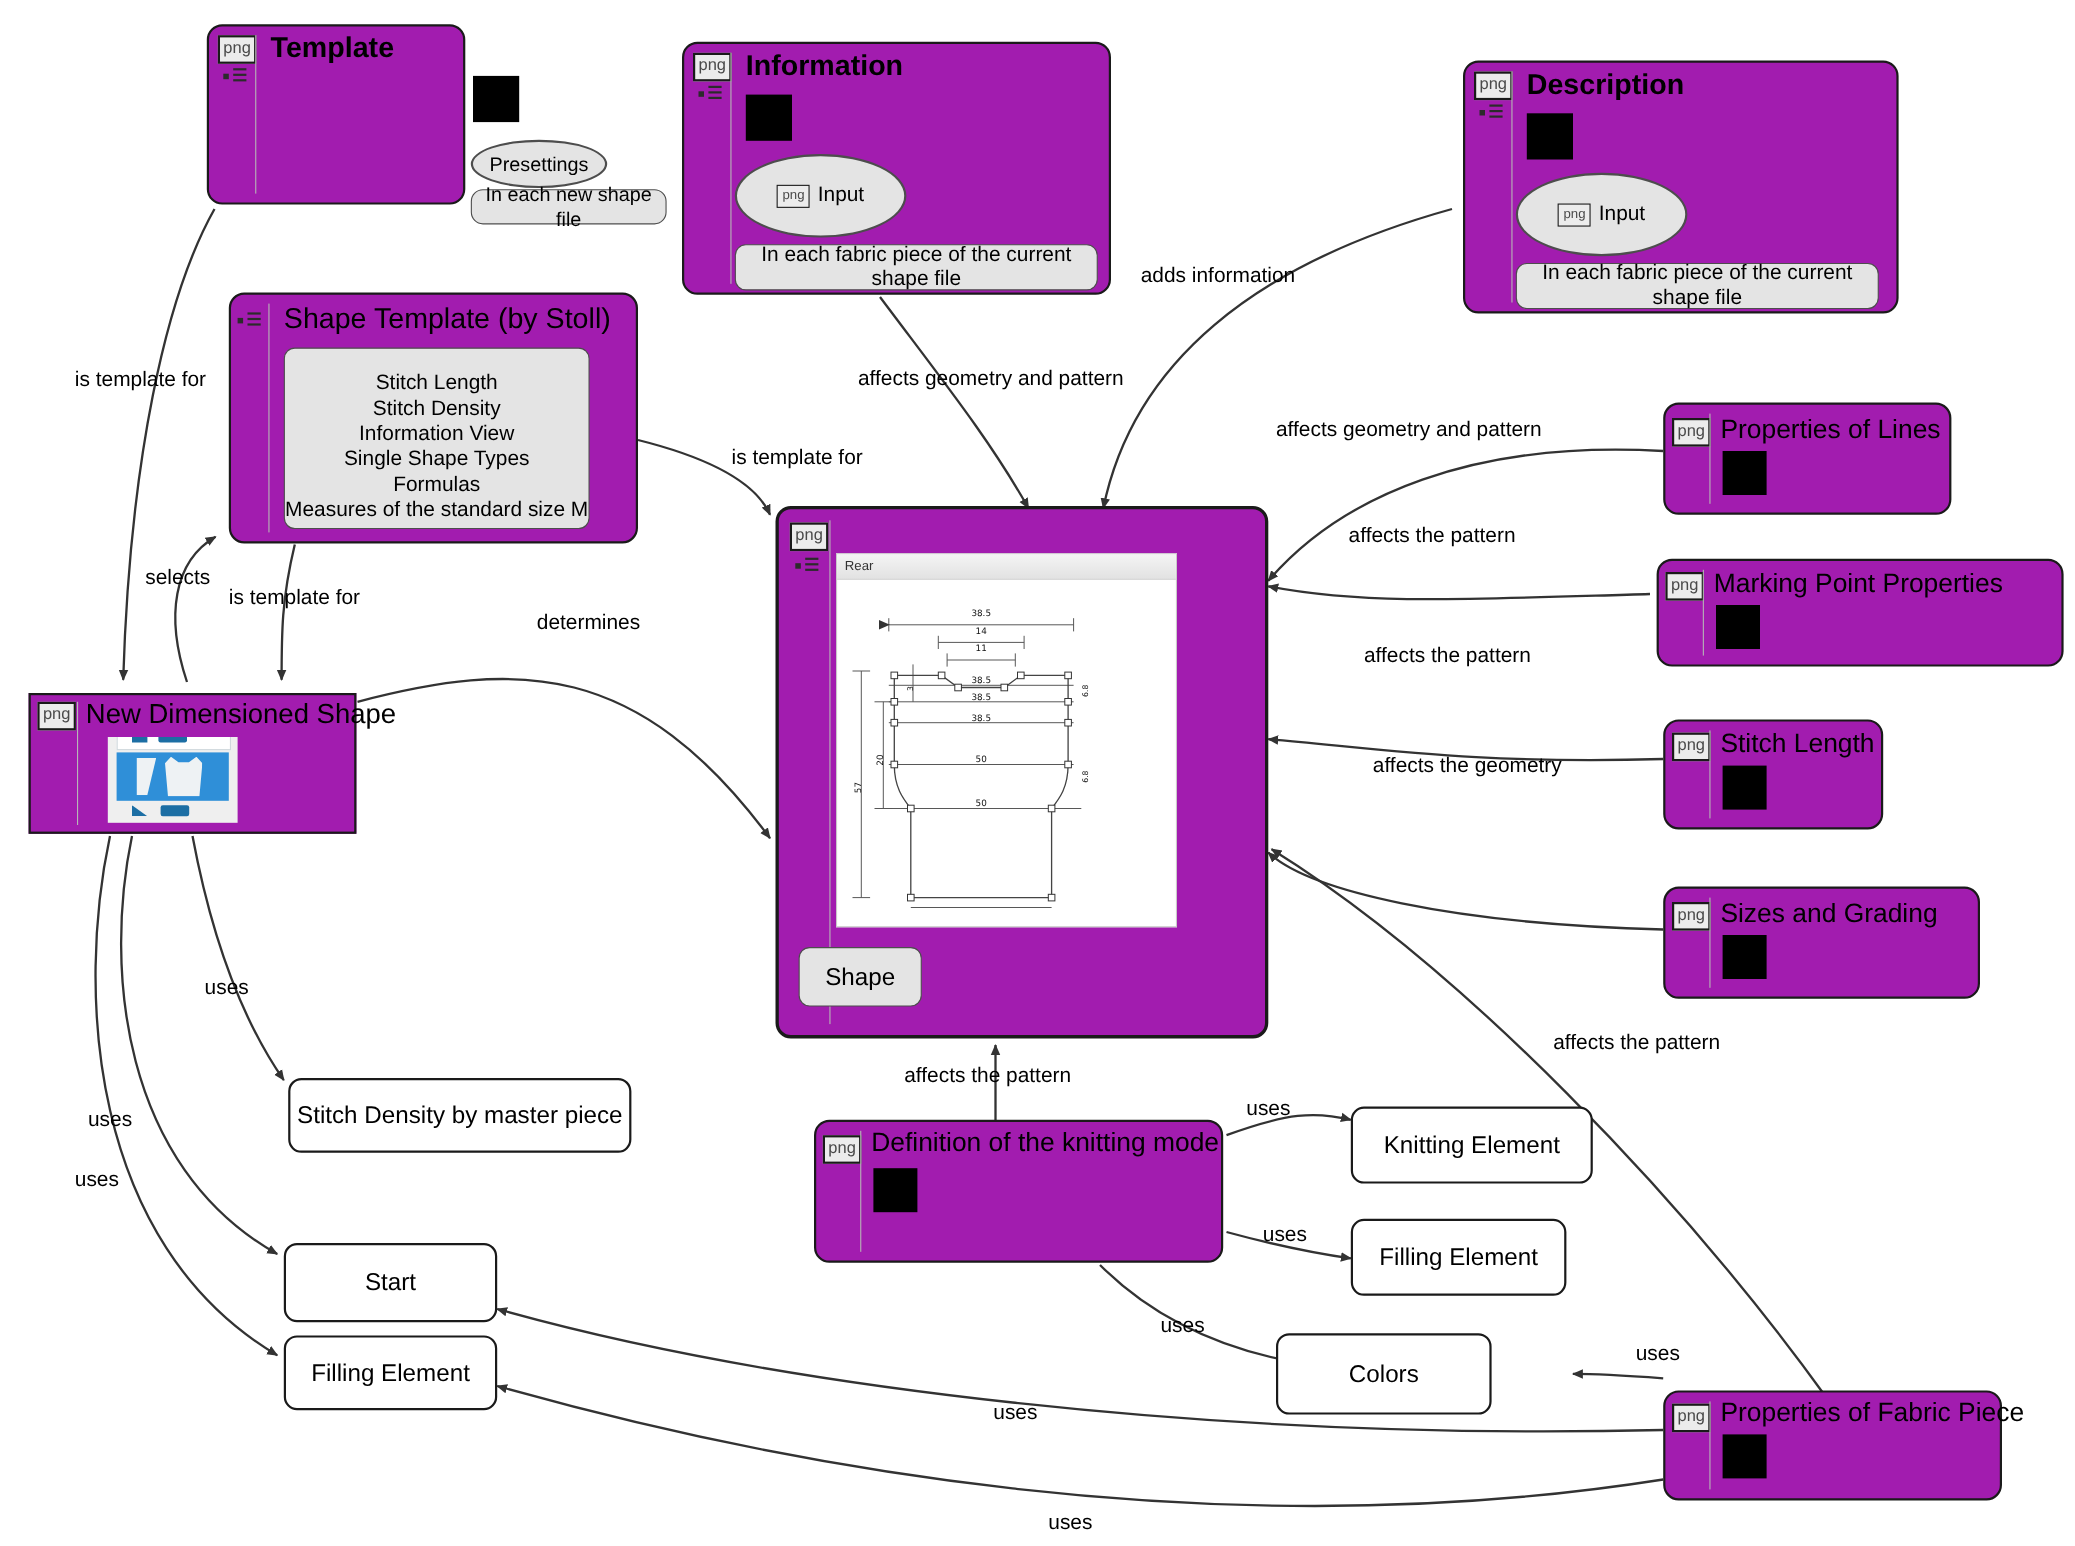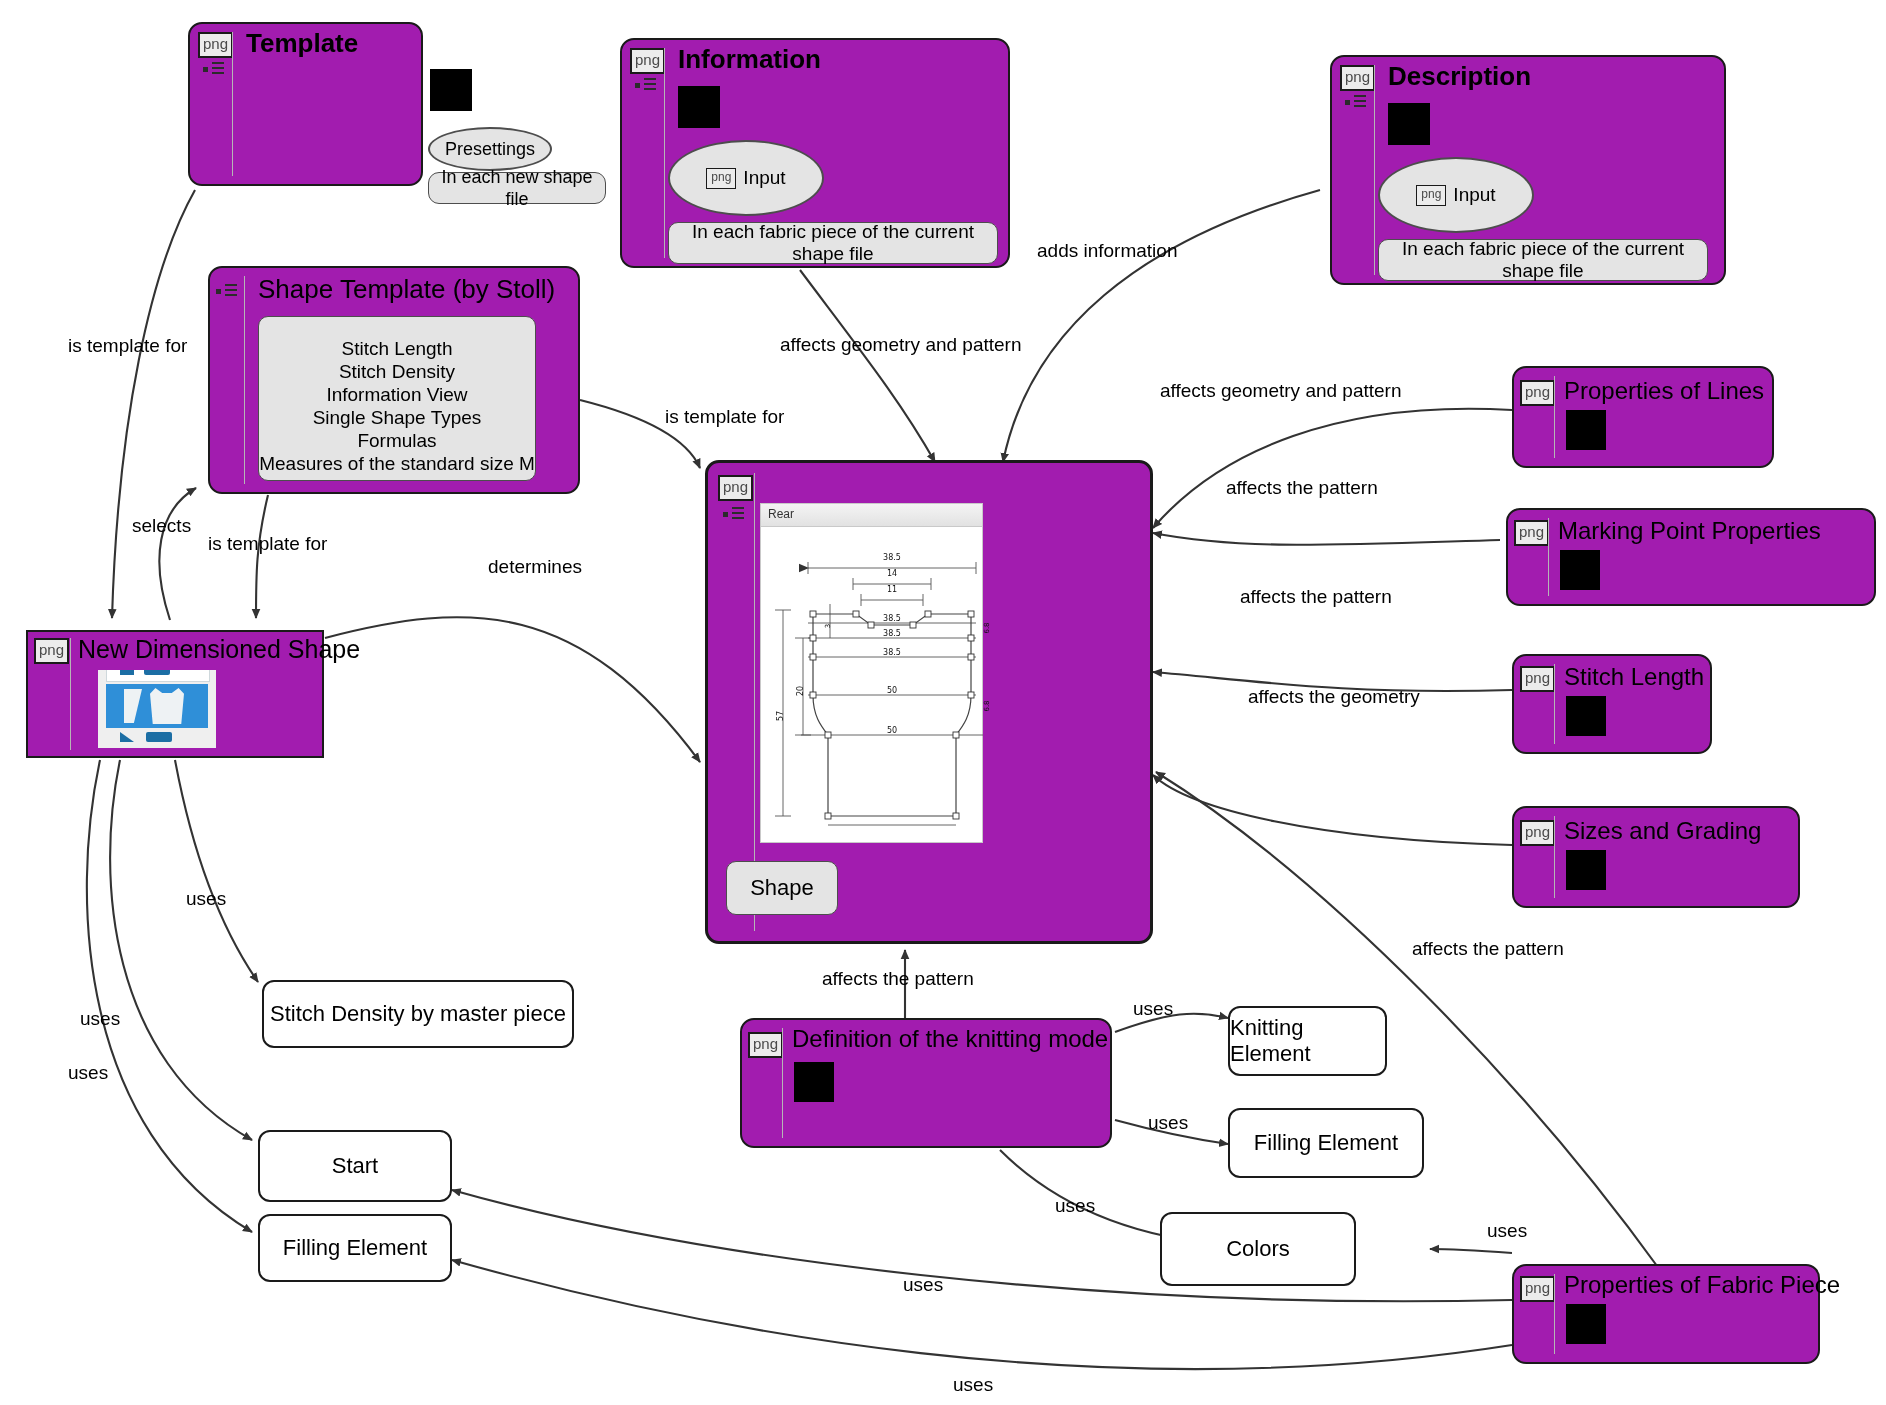--- a/index.html
+++ b/index.html
@@ -240,21 +240,21 @@
   <div class="node rounded" style="left:705px;top:460px;width:448px;height:484px;border-width:3px;">
     <div class="pngtag" style="left:10px;top:12px;">png</div>
     <div class="gutter" style="left:46px;top:10px;bottom:10px;"></div>
     <div class="listicon" style="left:15px;top:44px;">
       <i class="dot"></i>
         <i class="r1"></i>
         <i class="r2"></i>
         <i class="r3"></i>
     </div>
 
-    <div class="editor" style="left:52px;top:40px;width:223px;height:340px;">
+    <div class="editor" style="left:52px;top:40px;width:310px;height:340px;">
       <div class="tabbar">
         <span>Rear</span>
       </div>
 
       <svg viewBox="0 0 270 318" style="position:absolute;left:0;top:22px;width:270px;height:318px;">
         <g stroke="#555" stroke-width="0.9" fill="none">
 
           <line x1="47" y1="36" x2="47" y2="48"></line>
           <line x1="215" y1="36" x2="215" y2="48"></line>
           <line x1="47" y1="42" x2="215" y2="42" marker-start="url(#ah)"></line>
@@ -379,21 +379,21 @@
   </div>
 
   <div class="simple" style="left:258px;top:1130px;width:194px;height:72px;">
     <span>Start</span>
   </div>
 
   <div class="simple" style="left:258px;top:1214px;width:194px;height:68px;">
     <span>Filling Element</span>
   </div>
 
-  <div class="simple" style="left:1228px;top:1006px;width:159px;height:70px;">
+  <div class="simple" style="left:1228px;top:1006px;width:220px;height:70px;">
     <span>Knitting Element</span>
   </div>
 
   <div class="simple" style="left:1228px;top:1108px;width:196px;height:70px;">
     <span>Filling Element</span>
   </div>
 
   <div class="simple" style="left:1160px;top:1212px;width:196px;height:74px;">
     <span>Colors</span>
   </div>

